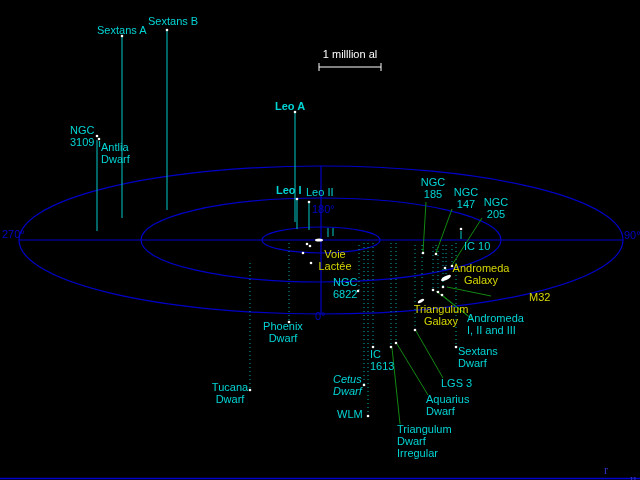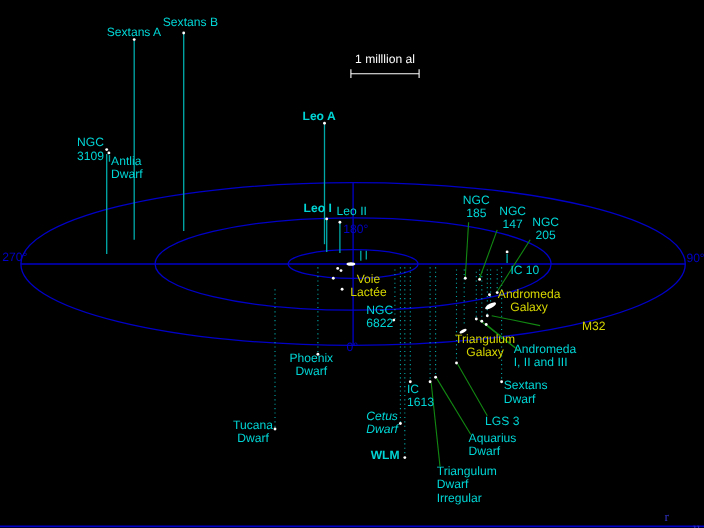--- a/index.html
+++ b/index.html
@@ -129,21 +129,21 @@
       <div class="lbl" style="left: 441px; top: 377px; color: rgb(0, 212, 212);">LGS 3</div>
       <div class="lbl" style="left: 426px; top: 393px; color: rgb(0, 212, 212);">Aquarius
 Dwarf</div>
       <div class="lbl" style="left: 397px; top: 423px; color: rgb(0, 212, 212);">Triangulum
 Dwarf
 Irregular</div>
       <div class="lbl" style="left: 370px; top: 348px; color: rgb(0, 212, 212);">IC
 1613</div>
       <div class="lbl" style="left: 333px; top: 373px; color: rgb(0, 212, 212); font-style: italic;">Cetus
 Dwarf</div>
-      <div class="lbl" style="left: 337px; top: 408px; color: rgb(0, 212, 212); font-weight: bold;">WLM</div>
+      <div class="lbl" style="left: 337px; top: 408px; color: rgb(0, 212, 212);">WLM</div>
       <div class="lbl" style="left: 333px; top: 276px; color: rgb(0, 212, 212);">NGC
 6822</div>
       <div class="lbl center" style="left: 283px; top: 320px; color: rgb(0, 212, 212);">Phoenix
 Dwarf</div>
       <div class="lbl center" style="left: 230px; top: 381px; color: rgb(0, 212, 212);">Tucana
 Dwarf</div>
       <div class="deg" style="left: 312px; top: 164px; color: rgb(0, 0, 200); margin-top: 40px;">180°</div>
       <div class="deg" style="left: 2px; top: 229px; color: rgb(0, 0, 200);">270°</div>
       <div class="deg" style="left: 624px; top: 230px; color: rgb(0, 0, 200);">90°</div>
       <div class="deg" style="left: 315px; top: 311px; color: rgb(0, 0, 200);">0°</div>

